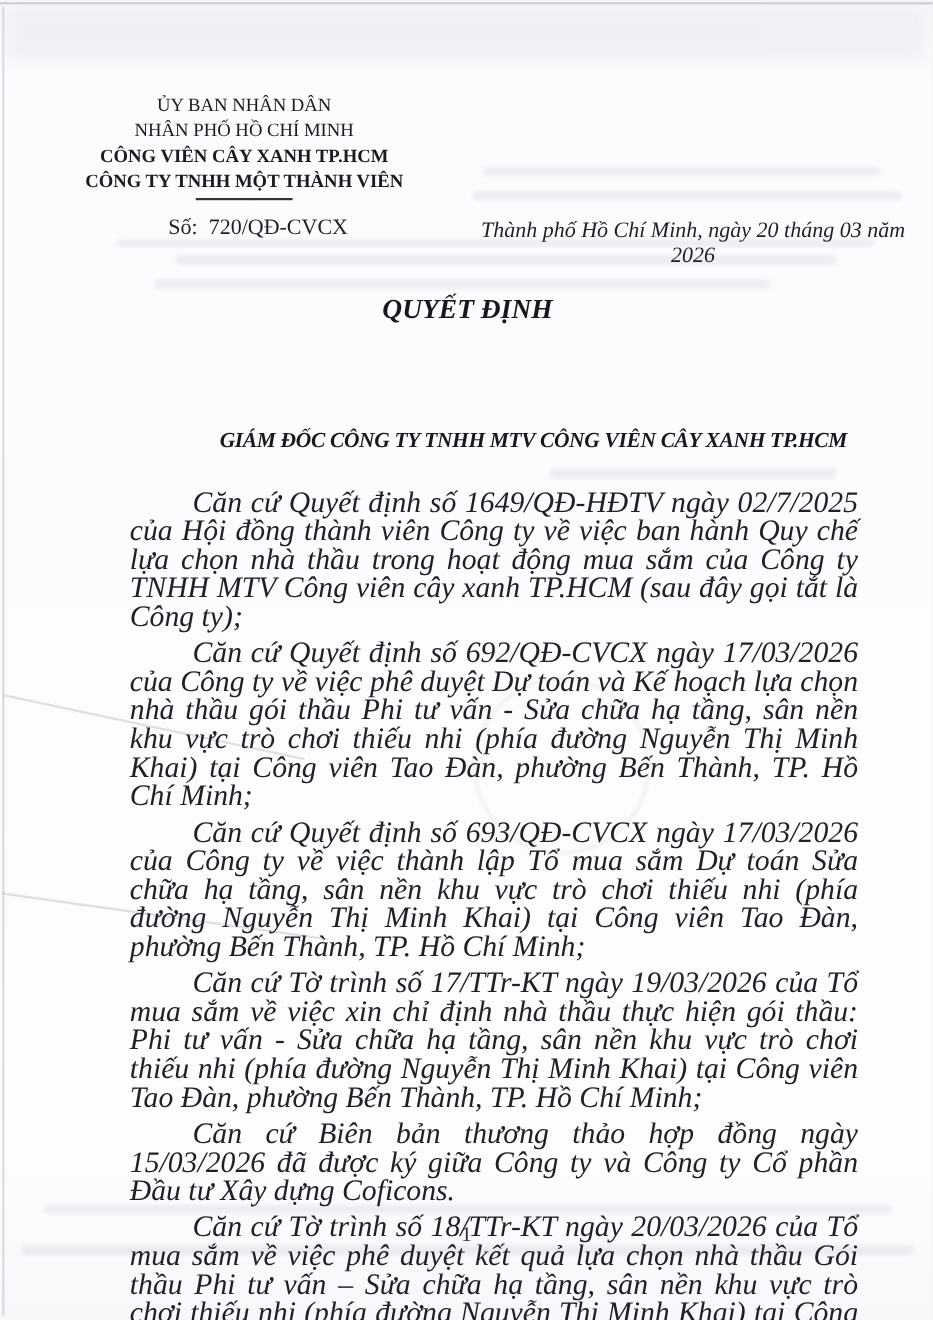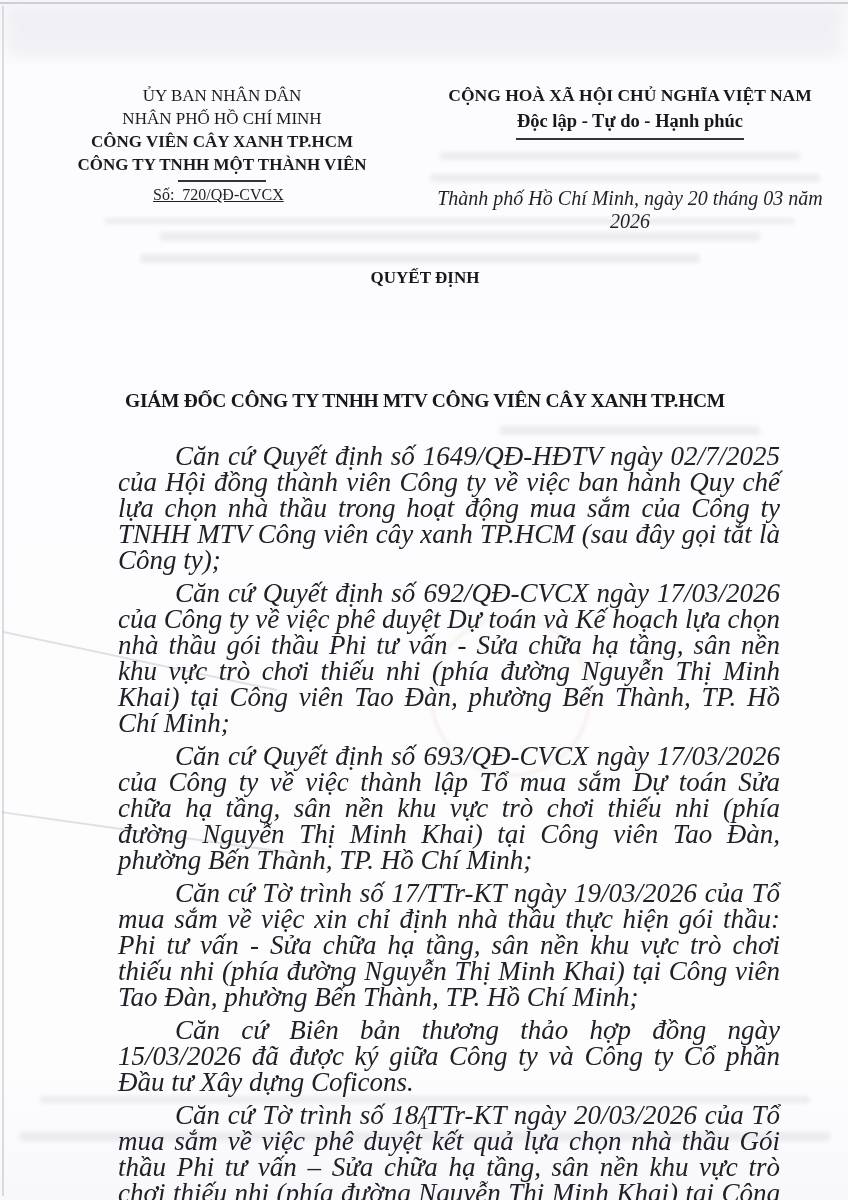--- a/index.html
+++ b/index.html
@@ -21,27 +21,27 @@
   .crease{position:absolute;height:1.5px;background:#c2c2cc;opacity:.5;pointer-events:none;}
   
   .b{font-weight:bold;}
   .hdr-left{position:absolute;left:48px;top:84px;width:348px;text-align:center;font-size:17px;line-height:23px;color:#1a1a20;}
   .hdr-left .sm{font-size:17px;}
   .rule-left{width:88px;height:2px;background:#33333a;margin:4px auto 0;}
   .hdr-right{position:absolute;left:424px;top:84px;width:412px;text-align:center;color:#17171d;}
   .hdr-right .nation{font-size:17.5px;line-height:23px;font-weight:bold;}
   .hdr-right .motto{font-size:18.5px;line-height:24px;font-weight:bold;margin-top:2px;}
   .rule-right{width:228px;height:2px;background:#33333a;margin:5px auto 0;}
-  .so-line{position:absolute;left:153px;top:186px;font-size:16px;white-space:pre;text-decoration:underline;}
-  .date-line{position:absolute;left:420px;top:187px;width:420px;text-align:center;font-size:20px;font-style:italic;}
+  .so-line{position:absolute;left:153px;top:196px;font-size:20px;white-space:pre;}
+  .date-line{position:absolute;left:420px;top:198px;width:420px;text-align:center;font-size:20px;font-style:italic;}
   
   .title-block{position:absolute;left:80px;top:268px;width:690px;text-align:center;color:#17171d;}
-  .title-heading{font-size:17px;font-weight:bold;margin-bottom:0;}
+  .title-heading{font-size:25px;font-weight:bold;margin-bottom:0;font-style:italic;}
   .title-subject{font-size:20.5px;font-weight:bold;line-height:30px;}
-  .authority{position:absolute;left:80px;top:390px;width:690px;text-align:center;font-size:19.5px;font-weight:bold;letter-spacing:-.3px;color:#17171d;}
+  .authority{position:absolute;left:80px;top:390px;width:690px;text-align:right;font-size:19.5px;font-weight:bold;letter-spacing:-.3px;color:#17171d;font-style:italic;}
   
   .doc-body{position:absolute;left:118px;top:443px;width:662px;font-size:27px;line-height:26px;font-style:italic;text-align:justify;color:#202028;}
   .doc-body p{margin:0 0 7px 0;text-indent:57px;}
   
   .page-num{position:absolute;left:0;right:0;top:1112px;text-align:center;font-size:19px;color:#2a2a32;}
 </style>
 </head>
 <body>
 
 <div class="paper">
@@ -63,25 +63,20 @@
   <div class="crease" style="left:0;top:832px;width:300px;transform:rotate(8deg);"></div>
 
   <div class="hdr-left">
     <div class="sm">ỦY BAN NHÂN DÂN</div>
     <div class="sm">NHÂN PHỐ HỒ CHÍ MINH</div>
     <div class="sm b">CÔNG VIÊN CÂY XANH TP.HCM</div>
     <div class="sm b">CÔNG TY TNHH MỘT THÀNH VIÊN</div>
     <div class="rule-left"></div>
   </div>
 
-  <div class="hdr-right">
-    <div class="nation">CỘNG HOÀ XÃ HỘI CHỦ NGHĨA VIỆT NAM</div>
-    <div class="motto">Độc lập - Tự do - Hạnh phúc</div>
-    <div class="rule-right"></div>
-  </div>
 
   <div class="so-line">Số:  720/QĐ-CVCX</div>
   <div class="date-line">Thành phố Hồ Chí Minh, ngày 20 tháng 03 năm 2026</div>
 
   <div class="title-block">
     <div class="title-heading">QUYẾT ĐỊNH</div>
   </div>
   <div class="authority">GIÁM ĐỐC CÔNG TY TNHH MTV CÔNG VIÊN CÂY XANH TP.HCM</div>
 
   <div class="doc-body">

